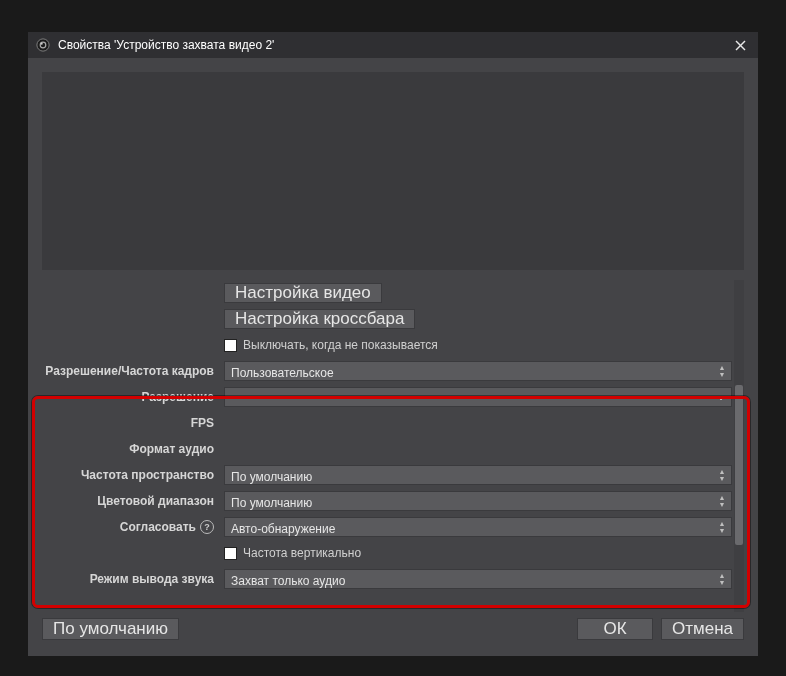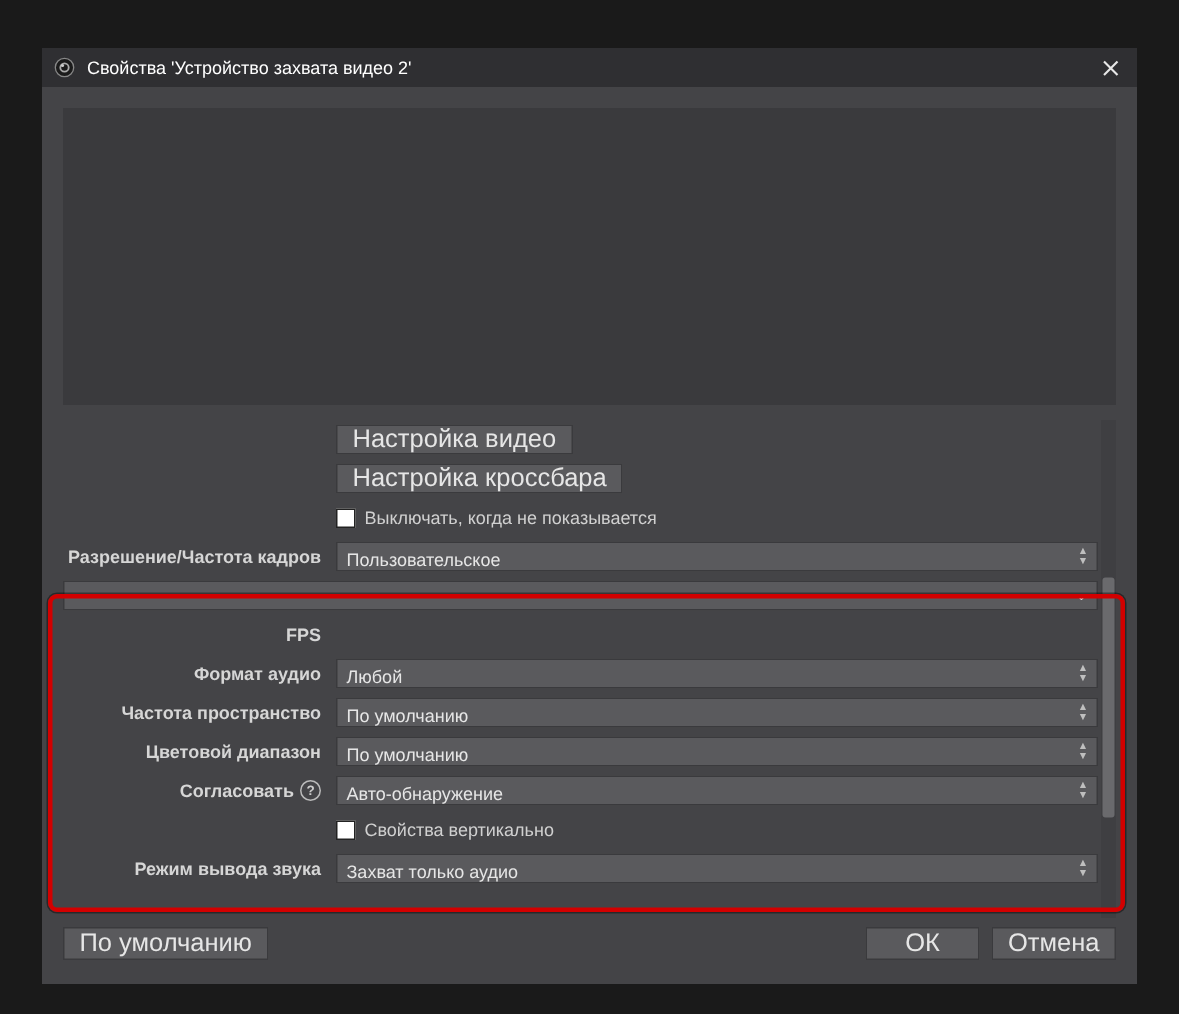--- a/index.html
+++ b/index.html
@@ -272,43 +272,35 @@
               <span>Пользовательское</span>
               <span class="select-updown">
                   <span>▲</span>
                   <span>▼</span>
                 </span>
             </div>
           </div>
         </div>
 
         <div class="row">
+          <div class="row-label">Разрешение</div>
           <div class="row-ctrl">
             <div class="select">
               <span></span>
               <span class="select-dropdown">⌄</span>
             </div>
           </div>
         </div>
 
         <div class="row">
           <div class="row-label">FPS</div>
         </div>
 
         <div class="row">
           <div class="row-label">Формат аудио</div>
-          <div class="row-ctrl">
-            <div class="select">
-              <span>Любой</span>
-              <span class="select-updown">
-                  <span>▲</span>
-                  <span>▼</span>
-                </span>
-            </div>
-          </div>
         </div>
 
         <div class="row">
           <div class="row-label">Частота пространство</div>
           <div class="row-ctrl">
             <div class="select">
               <span>По умолчанию</span>
               <span class="select-updown">
                   <span>▲</span>
                   <span>▼</span>
@@ -343,21 +335,21 @@
                   <span>▼</span>
                 </span>
             </div>
           </div>
         </div>
 
         <div class="row">
           <div class="row-label"></div>
           <div class="row-ctrl checkbox-wrap">
             <span class="chk"></span>
-            <span>Свойства вертикально</span>
+            <span>Частота вертикально</span>
           </div>
         </div>
 
         <div class="row">
           <div class="row-label">Режим вывода звука</div>
           <div class="row-ctrl">
             <div class="select">
               <span>Захват только аудио</span>
               <span class="select-updown">
                   <span>▲</span>

